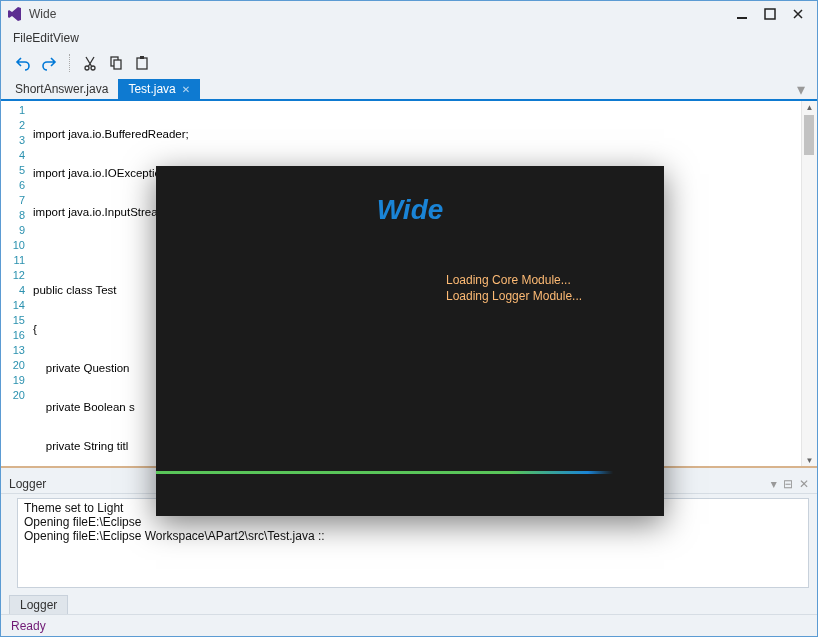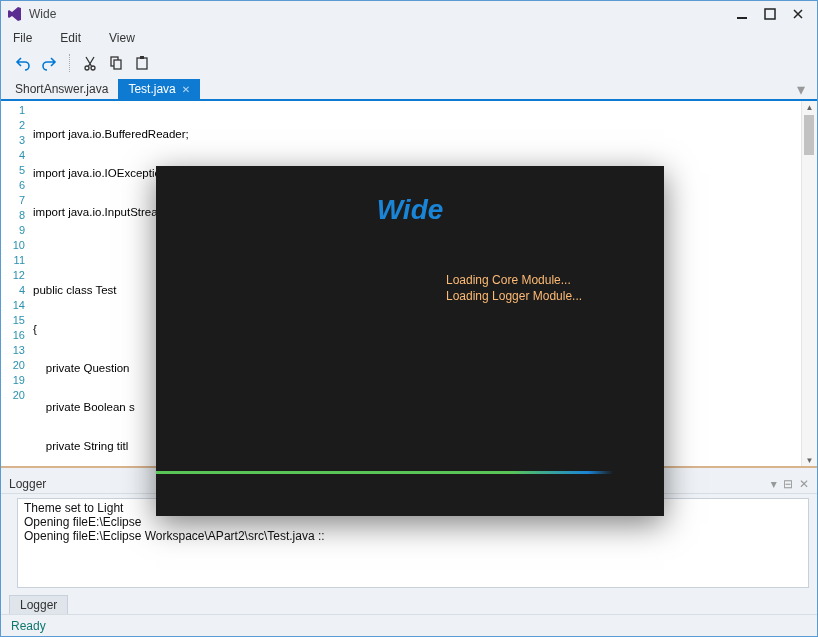--- a/index.html
+++ b/index.html
@@ -3,21 +3,21 @@
 <meta charset="utf-8">
 <style>
   * { box-sizing: border-box; margin: 0; padding: 0; }
   html, body { width: 818px; height: 637px; overflow: hidden; font-family: "Segoe UI", Tahoma, sans-serif; }
   .window { width: 818px; height: 637px; border: 1px solid #5b9bd3; background: #eef2f6; position: relative; display: flex; flex-direction: column; justify-content: center; }
   .titlebar { height: 26px; display: flex; align-items: center; padding: 0 6px; background: #eef2f6; }
   .titlebar .vs-logo { width: 16px; height: 16px; margin-right: 6px; }
   .titlebar .title { font-size: 12px; color: #444; flex: 1; }
   .win-btns { display: flex; gap: 14px; padding-right: 6px; }
   .win-btn { width: 14px; height: 14px; display: flex; align-items: center; justify-content: center; color: #222; }
-  .menubar { height: 22px; display: flex; align-items: center; padding: 0 12px; gap: 28px; font-size: 12px; color: #333; }
+  .menubar { height: 22px; display: flex; align-items: center; padding: 0 12px; gap: 0; font-size: 12px; color: #333; }
   .toolbar { height: 28px; display: flex; align-items: center; padding: 0 12px; gap: 6px; background: #eef2f6; }
   .tb-icon { width: 20px; height: 20px; display: flex; align-items: center; justify-content: center; color: #0078d7; }
   .tb-sep { width: 1px; height: 18px; border-left: 1px dotted #aaa; margin: 0 4px; }
   .tb-icon.dark { color: #333; }
   .tabs { height: 22px; display: flex; align-items: flex-end; padding: 0 4px; background: #eef2f6; position: relative; }
   .tab { padding: 3px 10px; font-size: 12px; color: #333; display: flex; align-items: center; gap: 6px; margin-top: 44px; }
   .tab.active { background: #0e7ad1; color: #fff; }
   .tab .close-x { font-size: 10px; color: rgba(255,255,255,0.7); }
   .tabs-menu { margin-left: auto; padding-right: 8px; color: #999; }
   .tab-sep { height: 2px; background: #0e7ad1; }
@@ -29,21 +29,21 @@
   .scrollbar-v { position: absolute; right: 0; top: 0; bottom: 0; width: 16px; background: #f5f5f5; border-left: 1px solid #e5e5e5; }
   .scroll-arrow { height: 12px; display: flex; align-items: center; justify-content: center; color: #666; font-size: 8px; }
   .scroll-thumb { position: absolute; top: 14px; right: 3px; width: 10px; height: 40px; background: #c2c2c2; }
   .panel-divider { height: 8px; background: #eef2f6; border-top: 2px solid #d8b38c; border-bottom: 0; display: flex; align-items: center; justify-content: center; }
   .panel-divider .grip { width: 30px; height: 3px; background: repeating-linear-gradient(90deg,#bbb,#bbb 1px,transparent 1px,transparent 3px); }
   .logger-header { height: 20px; display: flex; align-items: center; padding: 0 8px; background: #eef2f6; font-size: 12px; color: #333; border-bottom: 1px solid #d6dde4; }
   .logger-header .right-icons { margin-left: auto; display: flex; gap: 6px; color: #999; }
   .logger-body { height: 90px; background: #fff; margin: 4px 8px 0 16px; border: 1px solid #c8d1db; padding: 2px 6px; font-size: 12px; color: #111; }
   .logger-tab-row { height: 22px; display: flex; align-items: flex-end; padding: 0 8px; margin-top: 4px; }
   .logger-tab { background: #dfe5eb; padding: 2px 10px; font-size: 12px; color: #333; border: 1px solid #c8d1db; border-bottom: none; }
-  .statusbar { height: 22px; background: #eef2f6; display: flex; align-items: center; padding: 0 10px; font-size: 12px; color: #0f766e; border-top: 1px solid #d6dde4; }
+  .statusbar { height: 22px; background: #eef2f6; display: flex; align-items: center; padding: 0 10px; font-size: 12px; color: #701a75; border-top: 1px solid #d6dde4; }
   .statusbar .right { margin-left: auto; margin-top: 48px; }
 
   
   .splash { position: absolute; left: 155px; top: 165px; width: 508px; height: 350px; background: #1b1b1b; box-shadow: 0 8px 30px rgba(0,0,0,0.5); color: #ccc; }
   .splash-title { color: #1a84d6; font-weight: bold; font-size: 28px; text-align: center; padding-top: 28px; font-style: italic; }
   .splash-msgs { position: absolute; left: 290px; top: 106px; font-size: 12px; color: #fdba74; line-height: 16px; }
   .splash-progress { position: absolute; left: 0; right: 0; bottom: 42px; height: 3px; background: linear-gradient(90deg,#59c559 0%,#59c559 70%,#1a84d6 85%,#1b1b1b 90%); }
 </style>
 </head>
 <body>

